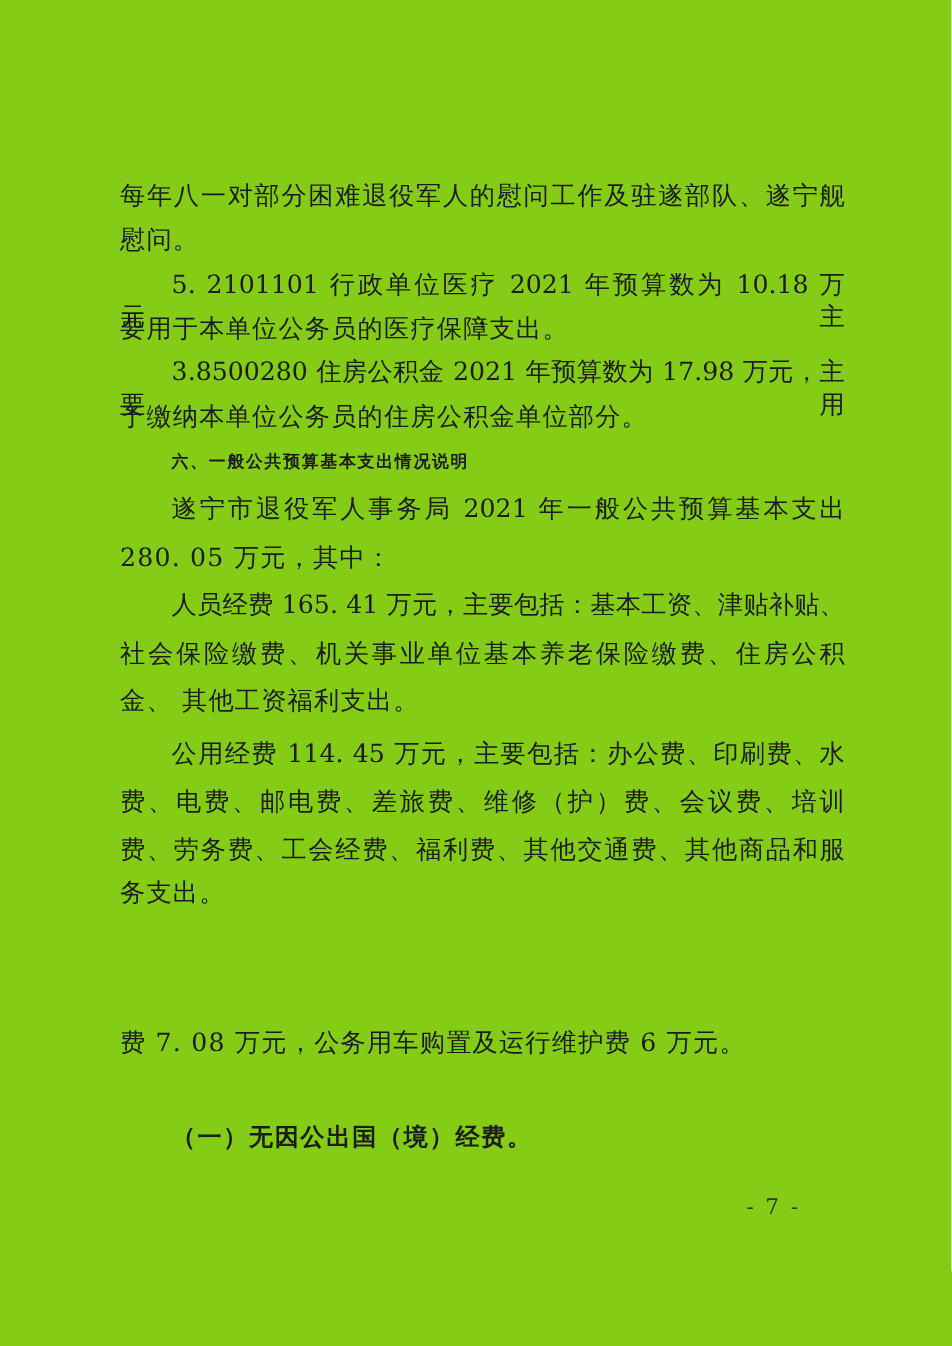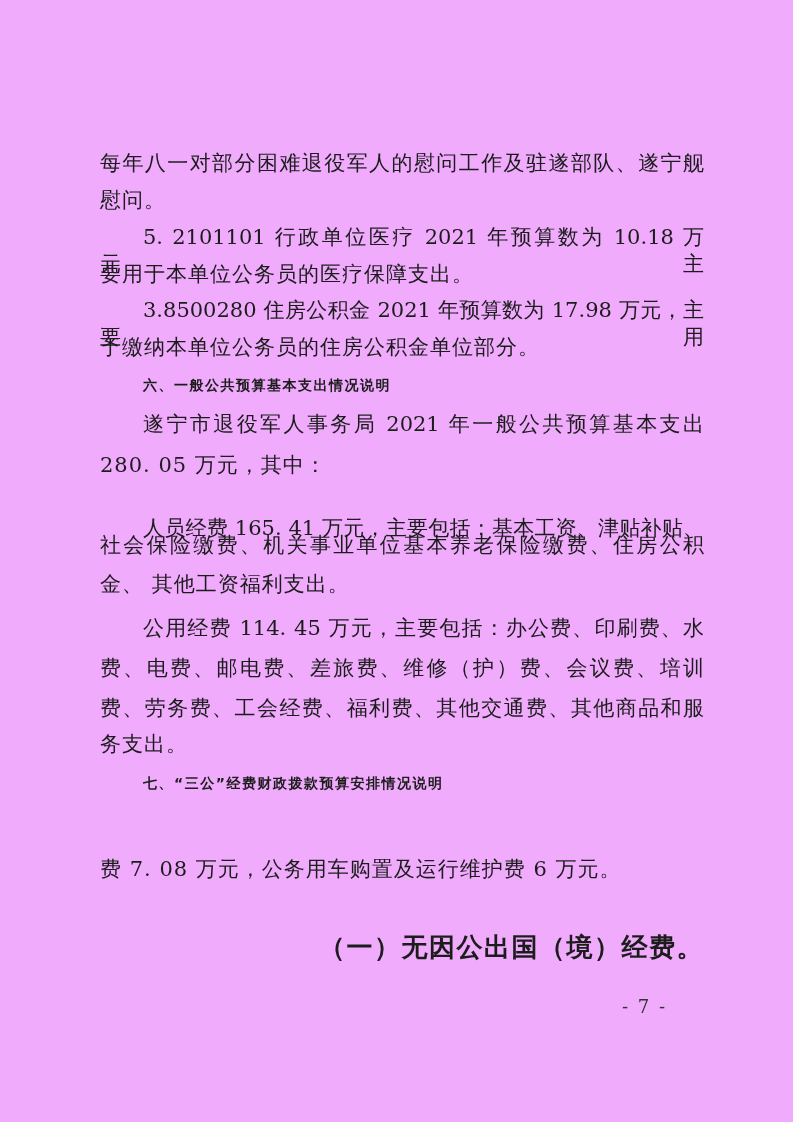--- a/index.html
+++ b/index.html
@@ -4,21 +4,21 @@
 <style>
   html, body {
     margin: 0;
     padding: 0;
     background: #ffffff;
   }
   .page {
     position: relative;
     width: 793px;
     height: 1122px;
-    background: #f0abfc;
+    background: #84cc16;
     color: #1c1c1c;
     font-family: "DejaVu Serif", "Liberation Serif", serif;
     overflow: hidden;
   }
   .ln {
     position: absolute;
     left: 100px;
     width: 604px;
     font-size: 21px;
     line-height: 27px;
@@ -37,23 +37,22 @@
   }
   .heading {
     font-family: "DejaVu Sans", "Liberation Sans", sans-serif;
     font-weight: bold;
     font-size: 14px;
     letter-spacing: 1.5px;
   }
   .subheading {
     font-family: "DejaVu Serif", "Liberation Serif", serif;
     font-weight: bold;
-    font-size: 26px;
+    font-size: 20px;
     letter-spacing: 1.5px;
-    text-align: right;
   }
   .page-number {
     position: absolute;
     left: 622px;
     top: 996px;
     font-size: 18px;
     letter-spacing: 2px;
     color: #333333;
   }
 </style>
@@ -69,30 +68,29 @@
   <div class="ln short" style="top:261px">要用于本单位公务员的医疗保障支出。</div>
 
   <div class="ln full indent" style="top:297px">3.8500280 住房公积金 2021 年预算数为 17.98 万元，主要用</div>
   <div class="ln short" style="top:334px">于缴纳本单位公务员的住房公积金单位部分。</div>
 
   <div class="ln heading indent" style="top:372px">六、一般公共预算基本支出情况说明</div>
 
   <div class="ln full indent" style="top:411px">遂宁市退役军人事务局 2021 年一般公共预算基本支出</div>
   <div class="ln short" style="top:452px">280. 05 万元，其中：</div>
 
-  <div class="ln full indent" style="top:515px">人员经费 165. 41 万元，主要包括：基本工资、津贴补贴、</div>
+  <div class="ln full indent" style="top:491px">人员经费 165. 41 万元，主要包括：基本工资、津贴补贴、</div>
   <div class="ln full" style="top:532px">社会保险缴费、机关事业单位基本养老保险缴费、住房公积</div>
   <div class="ln short" style="top:571px">金、 其他工资福利支出。</div>
 
   <div class="ln full indent" style="top:615px">公用经费 114. 45 万元，主要包括：办公费、印刷费、水</div>
   <div class="ln full" style="top:655px">费、电费、邮电费、差旅费、维修（护）费、会议费、培训</div>
   <div class="ln full" style="top:695px">费、劳务费、工会经费、福利费、其他交通费、其他商品和服</div>
   <div class="ln short" style="top:731px">务支出。</div>
 
-  <div class="ln heading indent" style="top:770px">七、“三公”经费财政拨款预算安排情况说明</div>
 
   <div class="ln short" style="top:856px">费 7. 08 万元，公务用车购置及运行维护费 6 万元。</div>
 
   <div class="ln subheading indent" style="top:934px">（一）无因公出国（境）经费。</div>
 
   <div class="page-number">- 7 -</div>
 
 </div>
 
 </body></html>

